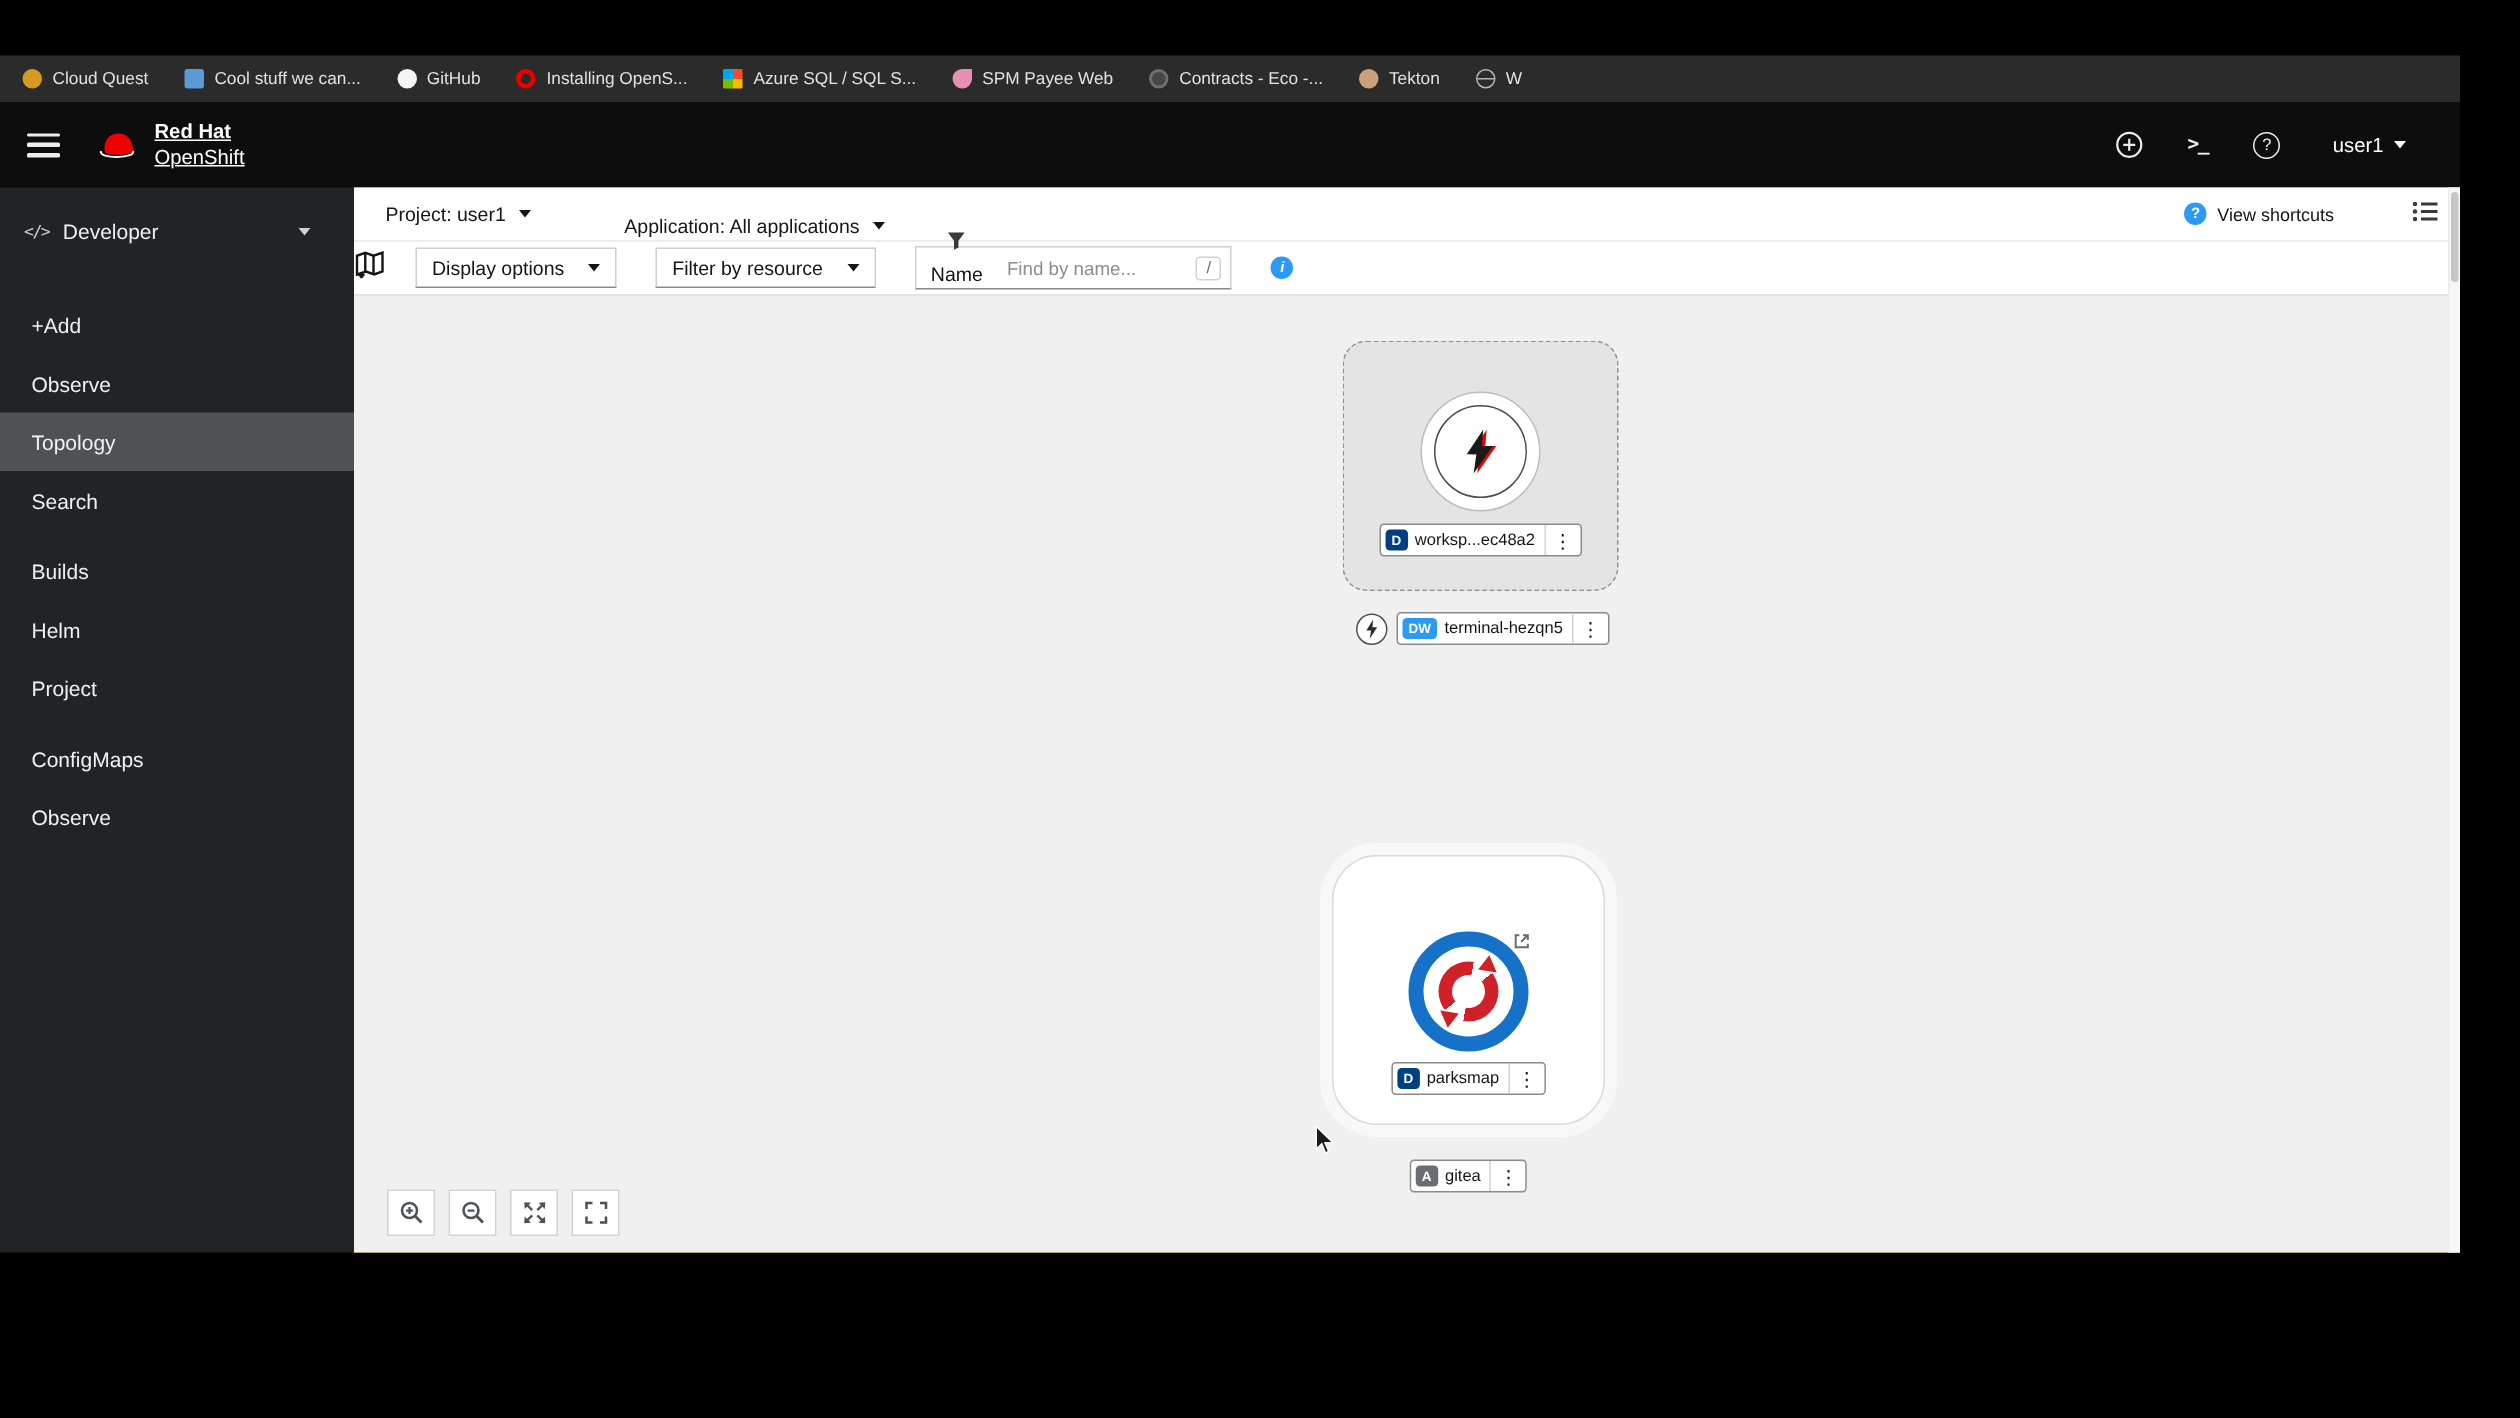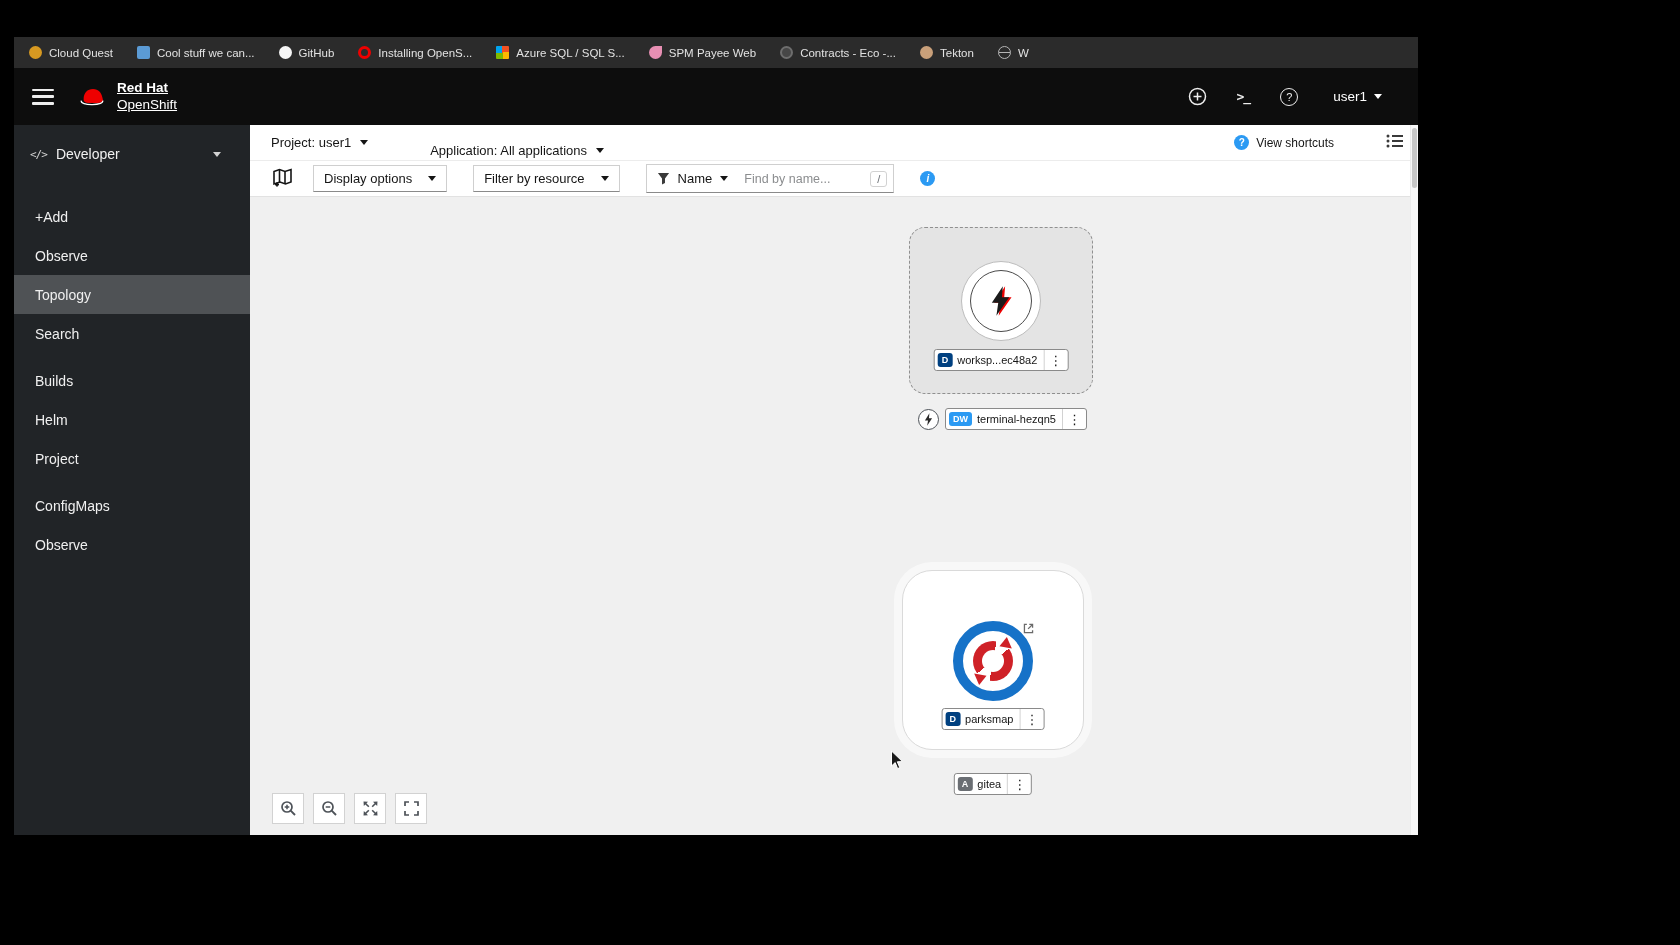--- a/index.html
+++ b/index.html
@@ -1,18 +1,18 @@
 <!DOCTYPE html>
 <html><head>
 <meta charset="utf-8">
 <style>
   * { margin:0; padding:0; box-sizing:border-box; }
   html,body { background:#000; font-family:"Liberation Sans", sans-serif; }
   .screen { position:relative; width:1680px; height:945px; background:#000; overflow:hidden; cursor:default; }
-  .window { position:absolute; left:14px; top:37px; width:1404px; height:798px; }
+  .window { position:absolute; left:0; top:37px; width:1640px; height:798px; }
 
   
   .bookmarks { height:31px; background:#2b2b2b; display:flex; align-items:center; gap:24px; padding:0 15px; overflow:hidden; white-space:nowrap; }
   .bookmark { display:flex; align-items:center; gap:7px; font-size:11.5px; color:#e2e2e2; cursor:pointer; }
   .fav { width:13px; height:13px; flex:none; border-radius:3px; }
   .fav-cloudquest { border-radius:50%; background:#d79921; }
   .fav-cool { background:#5b9bd5; border-radius:2px; }
   .fav-github { border-radius:50%; background:#f5f5f5; }
   .fav-openshift { border-radius:50%; background:transparent; border:3px solid #e00; width:13px; height:13px; }
   .fav-azure { border-radius:1px; background:conic-gradient(#f25022 0 25%, #ffb900 0 50%, #7fba00 0 75%, #00a4ef 0); }
@@ -53,25 +53,25 @@
   
   .context-bar { height:36px; display:flex; align-items:center; padding:0 14px 0 21px; border-bottom:1px solid #ececec; font-size:13px; color:#151515; background:#fff; }
   .dd-plain { display:flex; align-items:center; gap:9px; cursor:pointer; }
   .dd-plain .caret { color:#151515; }
   .app-dd { margin-left:62px;margin-top:16px; }
   .cb-right { margin-left:auto; display:flex; align-items:center; gap:52px; }
   .shortcuts { display:flex; align-items:center; gap:7px; font-size:12px; color:#151515; cursor:pointer; }
   .blue-circle { width:15px; height:15px; border-radius:50%; background:#2b9af3; color:#fff; font-size:10px; font-weight:bold; display:flex; align-items:center; justify-content:center; flex:none; }
 
   
-  .toolbar { height:36px; display:flex; align-items:center; gap:26px; padding-left:22px; background:#fff; border-bottom:1px solid #e2e2e2; }
+  .toolbar { height:36px; display:flex; align-items:center; gap:26px; background:#fff; border-bottom:1px solid #e2e2e2; }
   .tb-select { display:flex; align-items:center; gap:16px; border:1px solid #cfcfcf; border-bottom-color:#8a8a8a; background:#fff; padding:5px 10px; font-size:13px; color:#151515; cursor:pointer; }
   .tb-select .caret { color:#151515; }
   .filter-group { display:flex; align-items:center; border:1px solid #cfcfcf; border-bottom-color:#8a8a8a; background:#fff; height:29px; }
-  .fg-name { display:flex; align-items:center; gap:8px; padding:0 10px; font-size:13px; color:#151515; cursor:pointer; }
+  .fg-name { display:flex; align-items:center; gap:8px; padding:0 10px; font-size:13px; color:#151515; cursor:pointer;flex-direction:column; }
   .fg-input { border:none; outline:none; font-size:12.5px; width:132px; color:#151515; padding:0 6px; font-family:"Liberation Sans", sans-serif; }
   .fg-input::placeholder { color:#8b8d8f; }
   .kbd { border:1px solid #d2d2d2; border-radius:3px; font-size:11px; color:#6a6e73; padding:1px 6px; margin-right:6px; }
 
   
   .canvas { flex:1; position:relative; background:#f0f0f0; overflow:hidden; }
 
   .node-dashed { position:absolute; left:659px; top:30px; width:184px; height:167px; background:#e4e4e4; border:1.5px dashed #8f8f8f; border-radius:16px; cursor:pointer; }
   .ws-circle { position:absolute; left:50%; top:33px; transform:translateX(-50%); width:80px; height:80px; border-radius:50%; background:#fff; border:1px solid #bdbdbd; display:flex; align-items:center; justify-content:center; }
   .ws-inner { width:62px; height:62px; border-radius:50%; border:1.5px solid #4a4a4a; display:flex; align-items:center; justify-content:center; }

